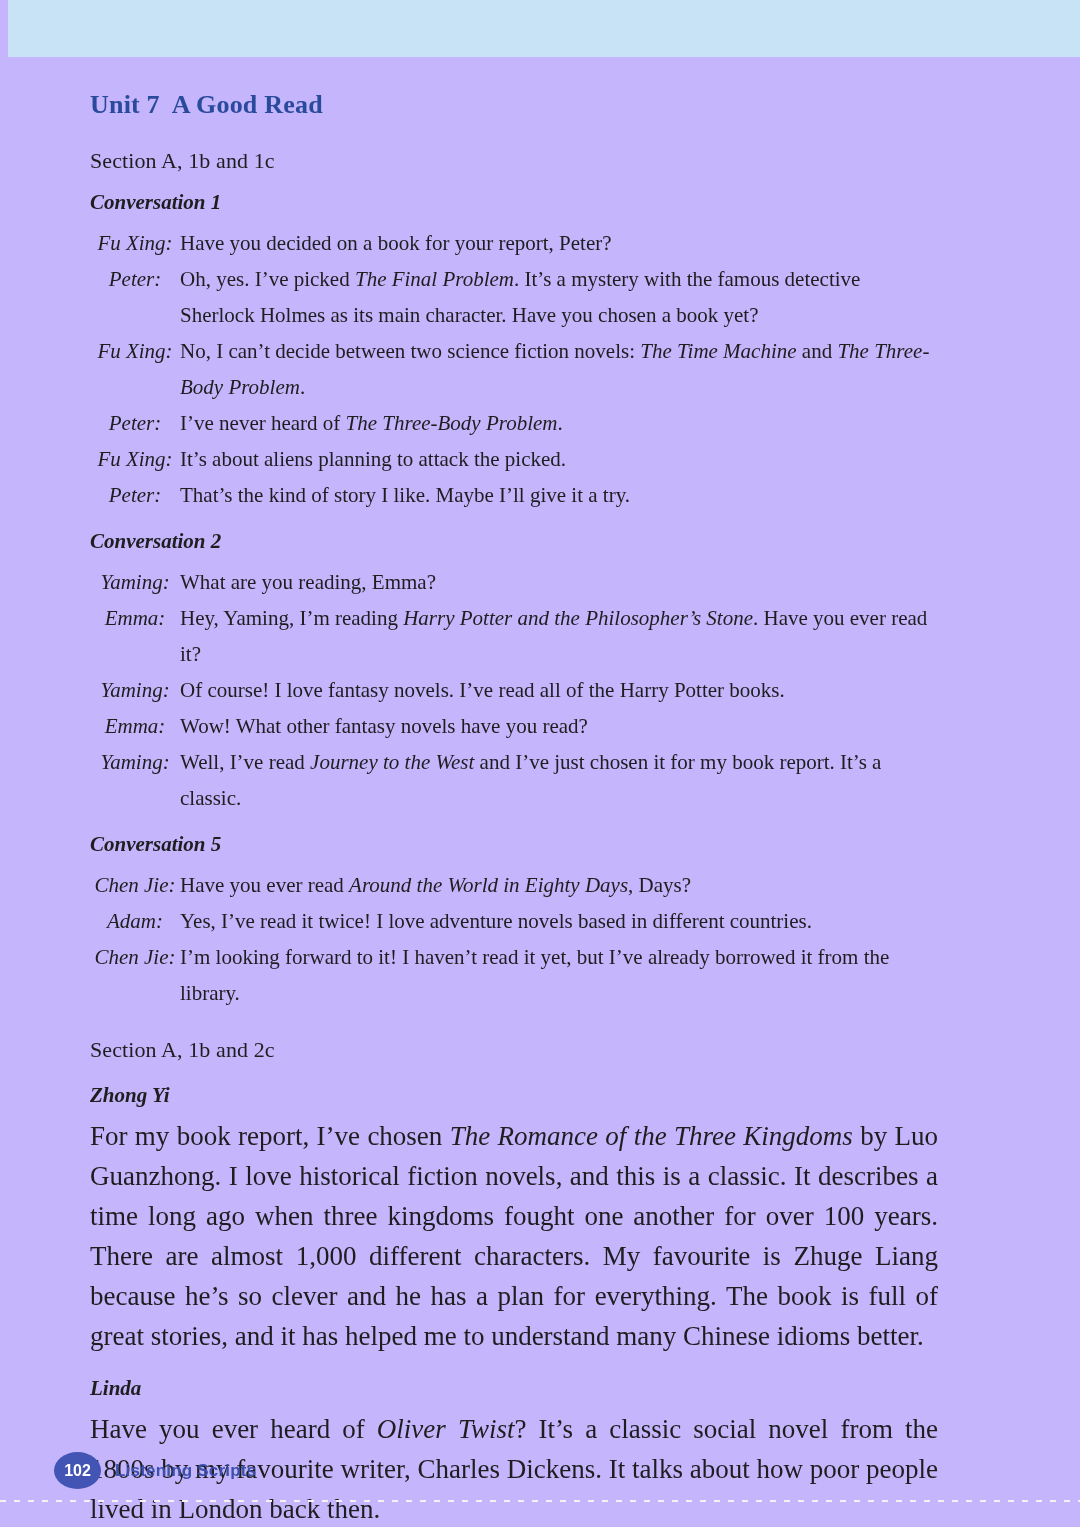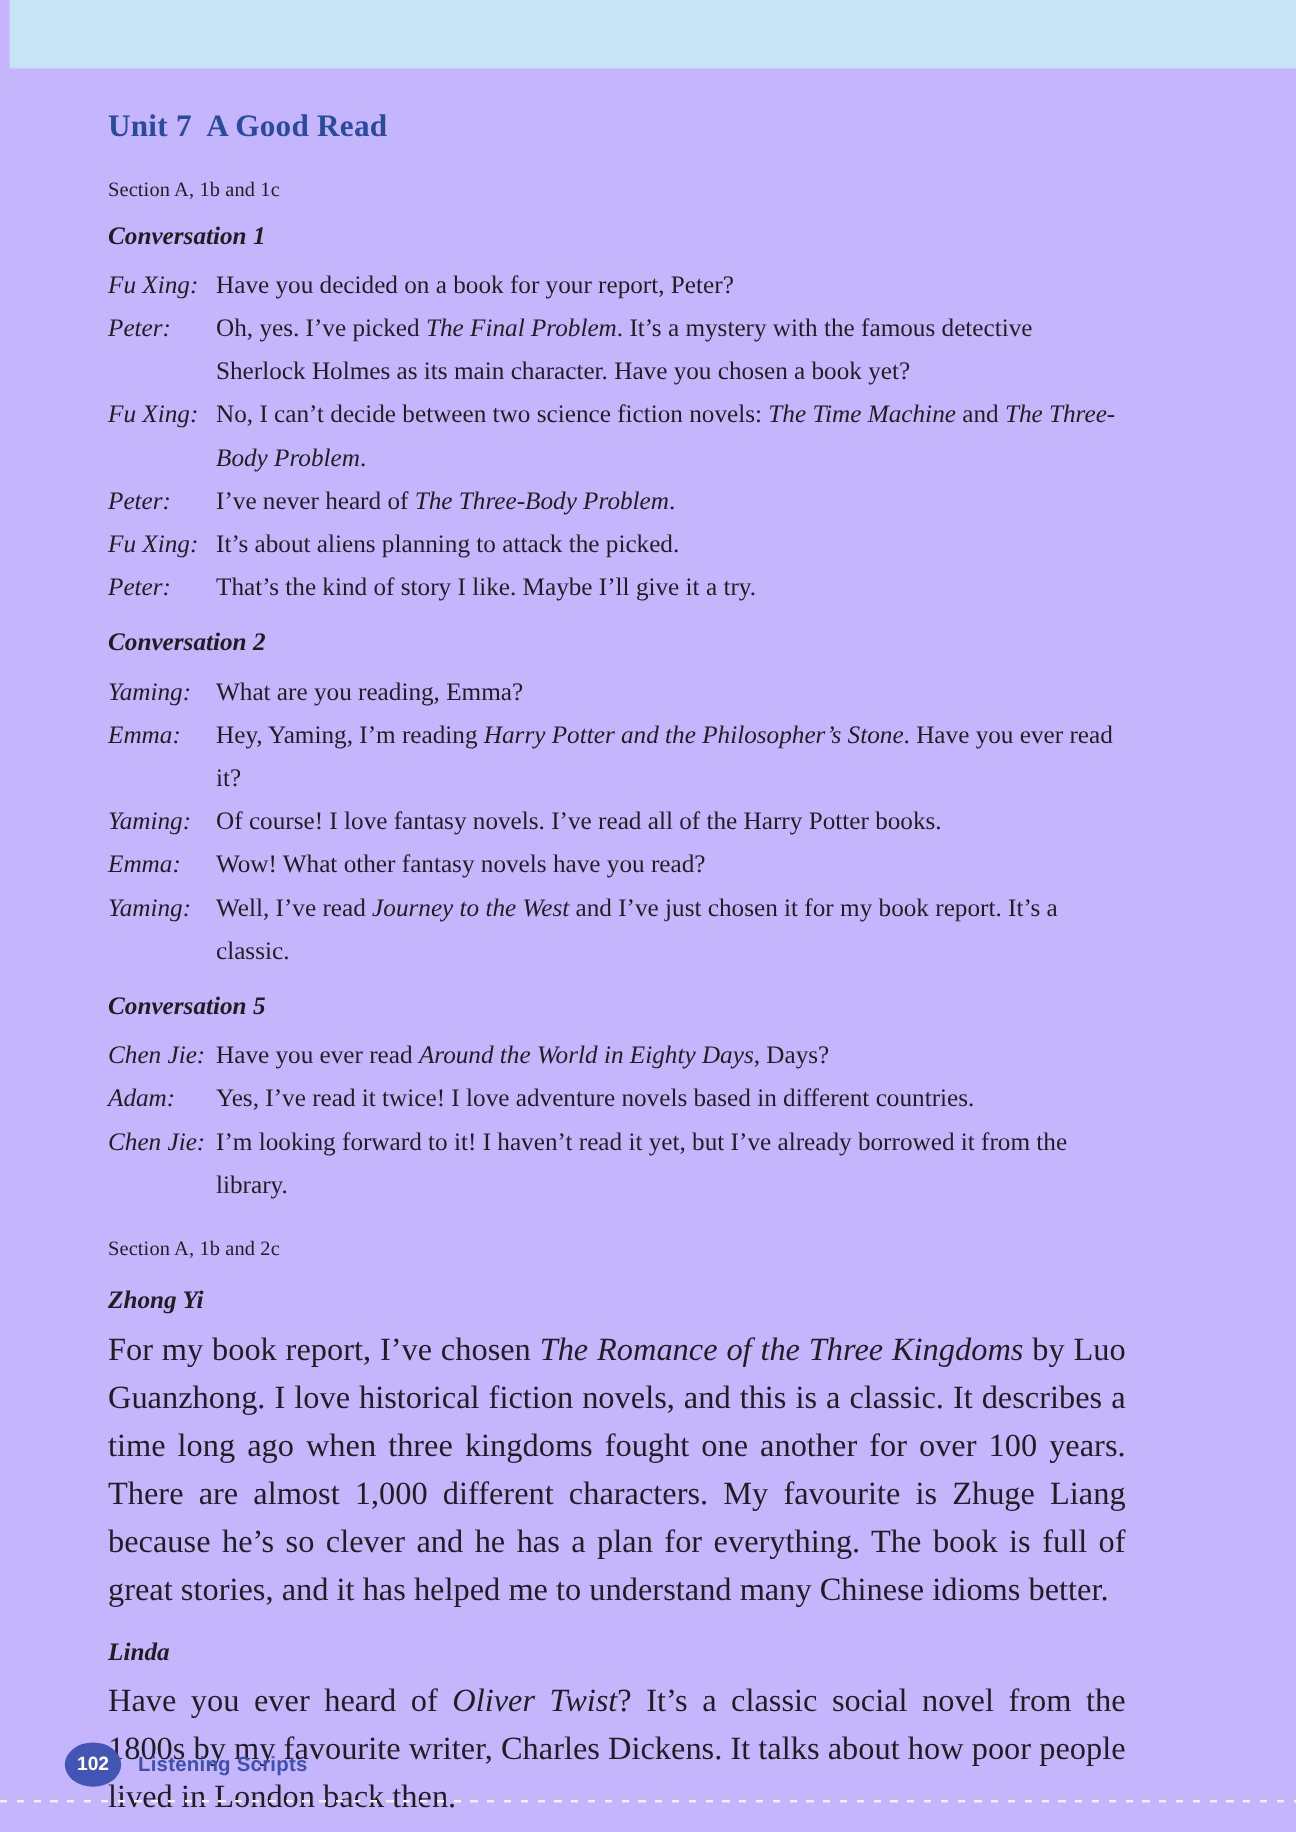--- a/index.html
+++ b/index.html
@@ -30,40 +30,41 @@
   }
   .unit-title {
     margin: 0 0 28px 0;
     font-size: 26px;
     font-weight: bold;
     color: #2a4a9c;
     white-space: pre;
     letter-spacing: 0.2px;
   }
   .section-heading {
-    font-size: 17px;
+    font-size: 22px;
     margin: 0 0 6px 0;
     letter-spacing: 0.1px;
   }
   .conv-block { margin-top: 16px; }
   .conv-title {
     font-size: 21px;
     font-weight: bold;
     font-style: italic;
     margin: 14px 0 10px 0;
   }
   .dlg-row {
     display: flex;
     align-items: flex-start;
     font-size: 21px;
     line-height: 36px;
   }
   .speaker {
     flex: 0 0 90px;
     font-style: italic;
+    text-align: center;
   }
   .dlg-text { flex: 1; }
   .section2 { margin-top: 26px; margin-bottom: 2px; }
   .mono-block { margin-top: 8px; }
   .mono-name {
     font-size: 21px;
     font-weight: bold;
     font-style: italic;
     margin: 20px 0 8px 0;
   }

